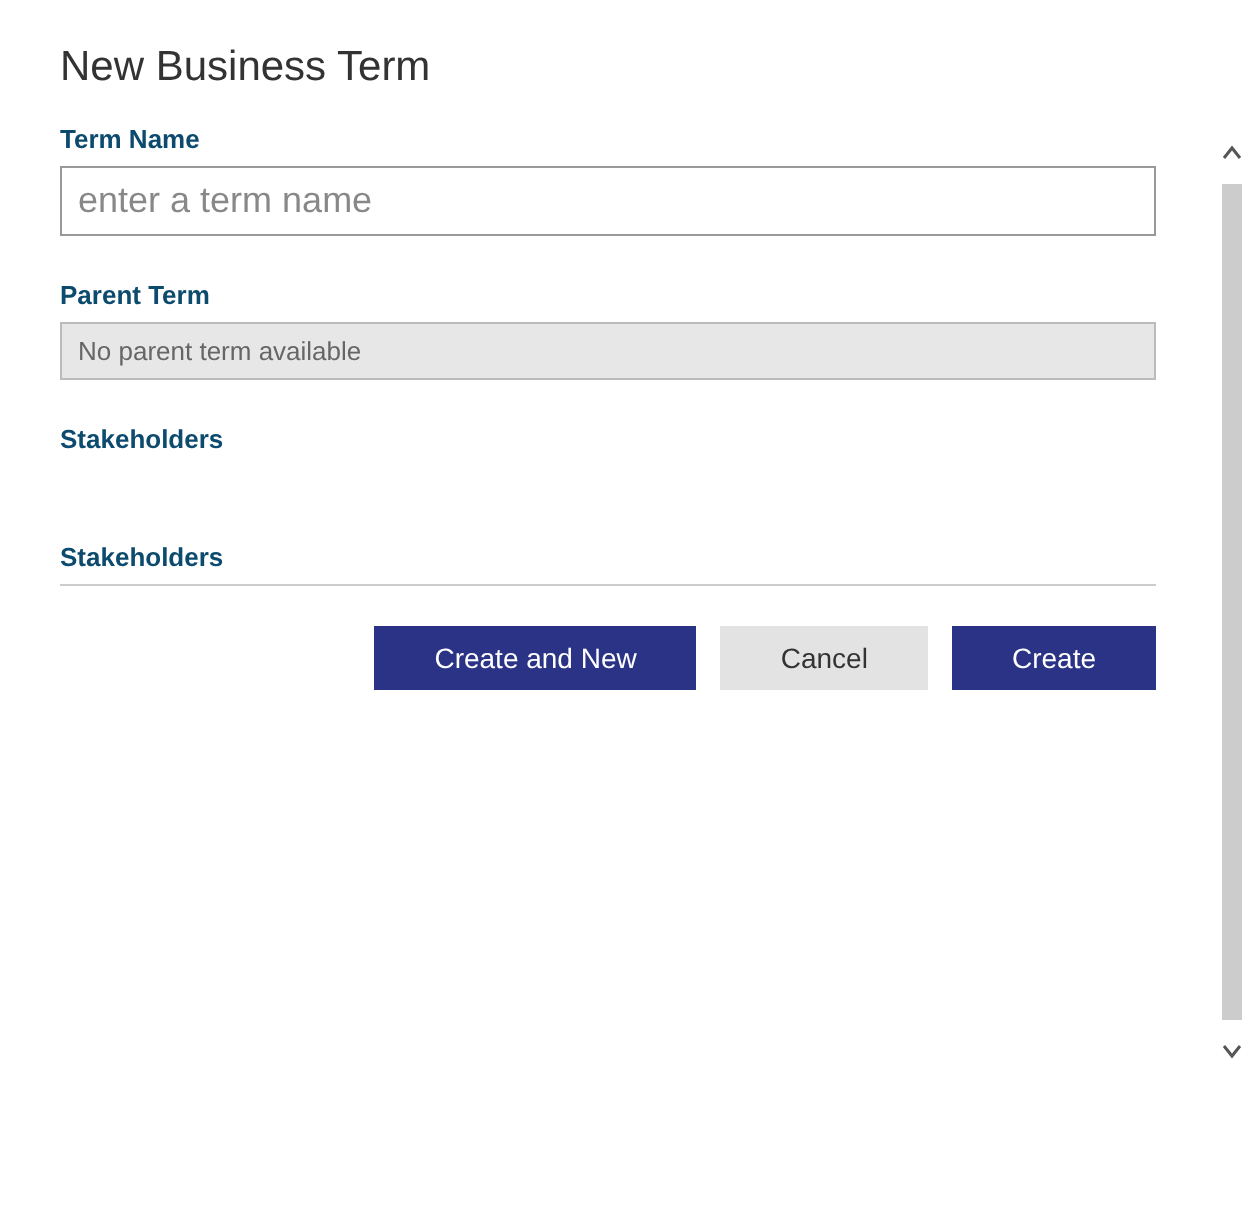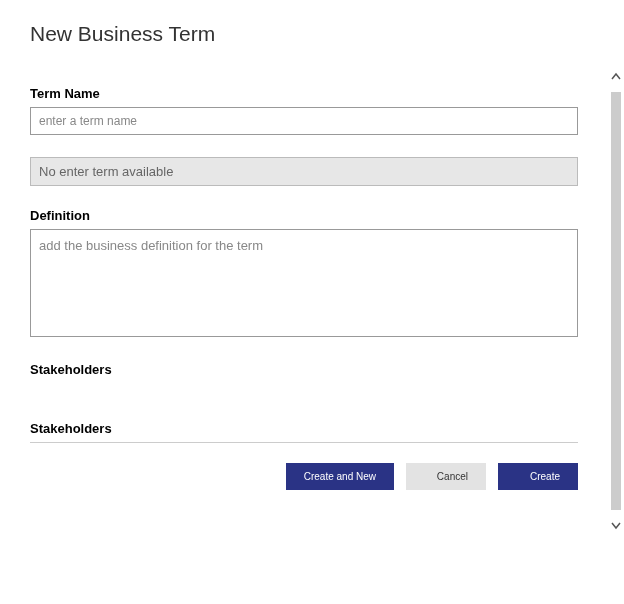--- a/index.html
+++ b/index.html
@@ -47,36 +47,36 @@
   .scroll-thumb {
     flex: 1;
     width: 10px;
     background: #ccc;
     margin: 6px 0;
   }
   h1.title {
     font-size: 21px;
     font-weight: 300;
     color: #333;
-    margin: 0 0 40px 0;
+    margin: 0 0 16px 0;
   }
   .form-section { margin-bottom: 22px; }
   .form-label {
     font-weight: 600;
     font-size: 13px;
-    color: #000000;
+    color: #0c4a6e;
     display: block;
     margin-bottom: 6px;
   }
   .text-input {
     width: 100%;
     border: 1px solid #999;
     padding: 6px 8px;
     font-family: inherit;
-    font-size: 12px;
+    font-size: 18px;
     color: #14532d;
     outline: none;
     background: #fff;
   }
   .text-input::placeholder { color: #888; }
   .parent-field {
     width: 100%;
     border: 1px solid #bbb;
     background: #e7e7e7;
     padding: 6px 8px;
@@ -102,23 +102,23 @@
   }
   .button-row {
     display: flex;
     justify-content: flex-end;
     gap: 12px;
     margin-top: 20px;
     padding-bottom: 12px;
   }
   .btn {
     min-width: 80px;
-    padding: 8px 18px;
+    padding: 8px 30px;
     font-family: inherit;
-    font-size: 10px;
+    font-size: 14px;
     border: none;
     cursor: pointer;
     text-align: right;
   }
   .btn-primary {
     background: #2a3385;
     color: #fff;
   }
   .btn-secondary {
     background: #e3e3e3;
@@ -132,27 +132,24 @@
   <div class="content">
 
     <h1 class="title">New Business Term</h1>
 
     <div class="form-section">
       <label class="form-label">Term Name</label>
       <input type="text" class="text-input" placeholder="enter a term name" style="">
     </div>
 
     <div class="form-section">
-      <div class="parent-field">No enter term available</div>
+      <label class="form-label">Parent Term</label>
+      <div class="parent-field">No parent term available</div>
     </div>
 
-    <div class="form-section">
-      <label class="form-label">Definition</label>
-      <textarea class="text-area" rows="6" placeholder="add the business definition for the term" style=""></textarea>
-    </div>
 
     <div class="form-section">
       <label class="form-label">Stakeholders</label>
     </div>
 
     <div class="stakeholders-section">
       <label class="form-label" style="margin-bottom:2px;">Stakeholders</label>
     </div>
 
     <div class="button-row">

